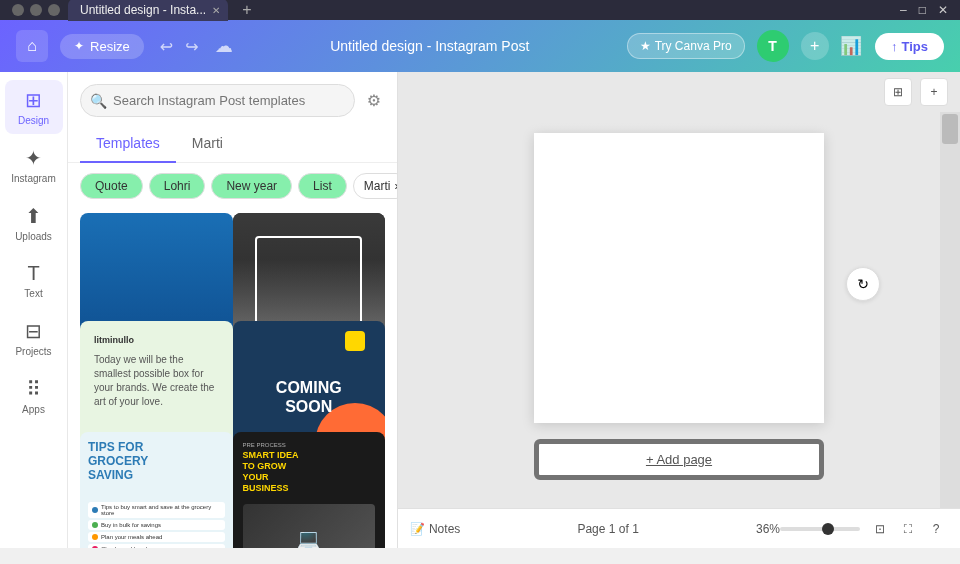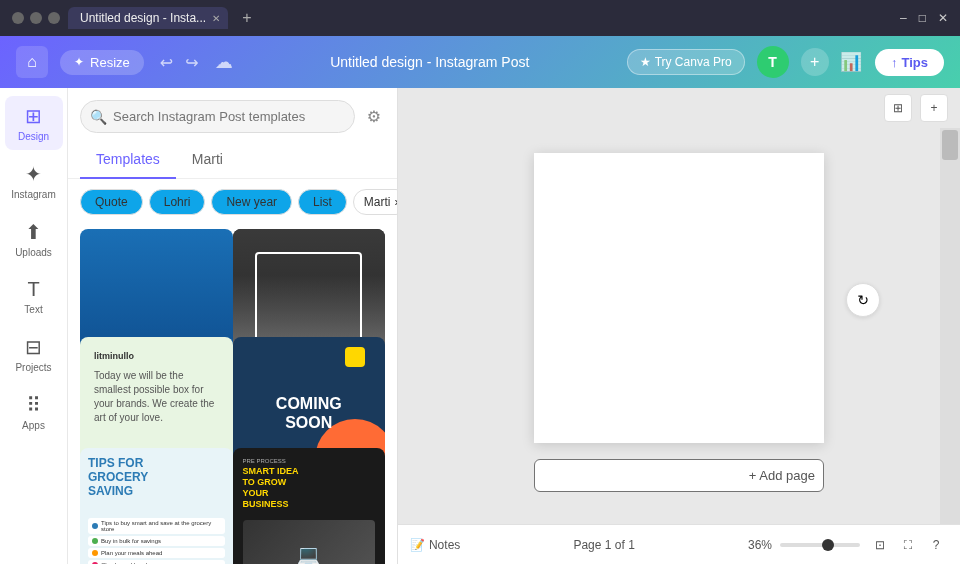--- a/index.html
+++ b/index.html
@@ -1,20 +1,20 @@
 <!DOCTYPE html>
 <html><head>
   <meta charset="utf-8">
   <style>
     * { box-sizing: border-box; margin: 0; padding: 0; }
     body { font-family: -apple-system, BlinkMacSystemFont, 'Segoe UI', sans-serif; width: 960px; height: 564px; overflow: hidden; background: #f0f0f0; }
 
     
     .title-bar {
-      height: 36px;
+      height: 20px;
       background: #2b2b3b;
       display: flex;
       align-items: center;
       padding: 0 12px;
       gap: 8px;
     }
     .title-bar-dots { display: flex; gap: 6px; }
     .title-bar-dot { width: 12px; height: 12px; border-radius: 50%; background: #666; }
     .title-bar-tab {
       background: #3a3a5c;
@@ -246,21 +246,21 @@
       scrollbar-width: none;
     }
     .category-chips::-webkit-scrollbar { display: none; }
     .category-chip {
       padding: 5px 14px;
       border-radius: 16px;
       border: 1px solid #ddd;
       font-size: 12px;
       cursor: pointer;
       white-space: nowrap;
-      background: #0ea5e9;
+      background: #86efac;
       color: #333;
     }
     .chip-more {
       display: flex; align-items: flex-start;
       padding: 5px 10px;
       border-radius: 16px;
       border: 1px solid #ddd;
       font-size: 12px;
       cursor: pointer;
       background: white;
@@ -499,29 +499,30 @@
       display: flex; align-items: center; justify-content: center;
       cursor: pointer;
       font-size: 14px;
       box-shadow: 0 1px 4px rgba(0,0,0,0.1);
     }
 
     .add-page-btn {
       margin: 8px auto;
       display: flex;
       align-items: center;
-      justify-content: flex-end;
-      background: white;
-      border: 1px solid #737373;
+      justify-content: center;
+      background: white;
+      border: 5px solid #737373;
       border-radius: 6px;
       padding: 8px;
       cursor: pointer;
       font-size: 13px;
       color: #555;
       width: 290px;
+      text-decoration: underline;
     }
 
     
     .bottom-bar {
       height: 40px;
       background: white;
       border-top: 1px solid #e0e0e0;
       display: flex;
       align-items: center;
       padding: 0 12px;
@@ -532,21 +533,21 @@
       background: none; border: none;
       font-size: 12px; color: #555;
       cursor: pointer;
     }
     .bottom-page-info {
       font-size: 12px; color: #555;
       flex: 1;
       text-align: center;
     }
     .bottom-zoom {
-      display: flex; align-items: center; gap: 8px;
+      display: flex; align-items: center; 
       font-size: 12px; color: #555;
     }
     .zoom-slider {
       width: 80px;
       height: 4px;
       background: #ddd;
       border-radius: 2px;
       position: relative;
     }
     .zoom-thumb {

